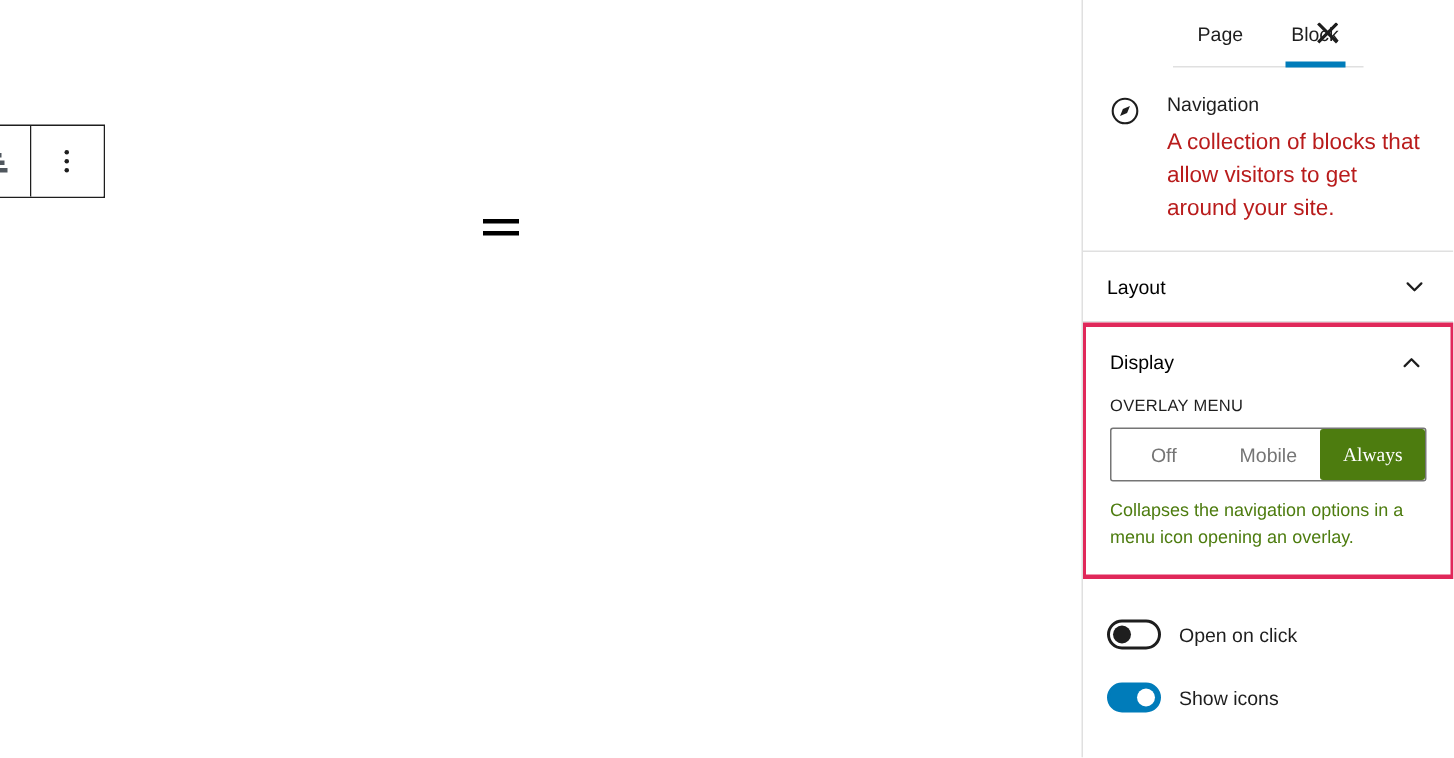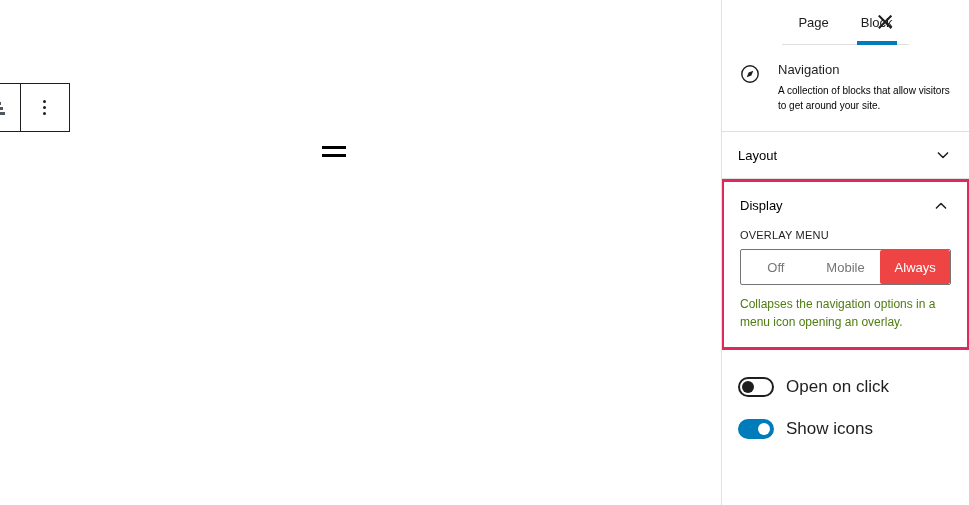--- a/index.html
+++ b/index.html
@@ -123,21 +123,21 @@
     gap: 16px;
     padding: 16px 16px 18px 16px;
     border-bottom: 1px solid #e0e0e0;
   }
   #block-card-icon { flex: none; width: 24px; height: 24px; margin-top: 1px; color: #1e1e1e; }
   #block-card-text { flex: 1; min-width: 0; }
   #block-card-title {
     font-size: 13px; color: #1e1e1e; line-height: 1.4; margin-bottom: 5px;
   }
   #block-card-desc {
-    font-size: 10px; color: #000000; line-height: 1.45;
+    font-size: 15px; color: #b91c1c; line-height: 1.45;
   }
 
   
   .panel-header {
     display: flex; align-items: center; justify-content: space-between;
     height: 47px;
     padding: 0 16px;
     font-size: 13px;
     color: #000000;
     cursor: pointer;
@@ -181,23 +181,24 @@
     display: flex; align-items: center; justify-content: center;
     font-size: 13px;
     color: #757575;
     background: transparent;
     border: none;
     cursor: pointer;
     font-family: "Liberation Sans", sans-serif;
     height: 100%;
   }
   .tg-option.selected {
-    background: #ef4444;
+    background: #4d7c0f;
     color: #ffffff;
     border-radius: 2px;
+    font-family: Liberation Serif, serif;
   }
 
   .help-text {
     font-size: 12px;
     color: #4d7c0f;
     line-height: 1.5;
     margin-top: 10px;
   }
 
   
@@ -216,21 +217,21 @@
     transition: none;
   }
   .switch.off { background: #fff; border: 2px solid #1e1e1e; }
   .switch.on  { background: #007cba; border: 2px solid #007cba; }
   .switch .knob {
     position: absolute; top: 2px;
     width: 12px; height: 12px; border-radius: 50%;
   }
   .switch.off .knob { left: 2px; background: #1e1e1e; }
   .switch.on  .knob { right: 2px; background: #ffffff; }
-  .toggle-label { font-size: 17px; color: #1e1e1e; }
+  .toggle-label { font-size: 13px; color: #1e1e1e; }
 </style>
 </head>
 <body>
 
 <div id="app">
 
   <div id="canvas">
 
     <div id="block-toolbar">
       <div class="tb-btn">

